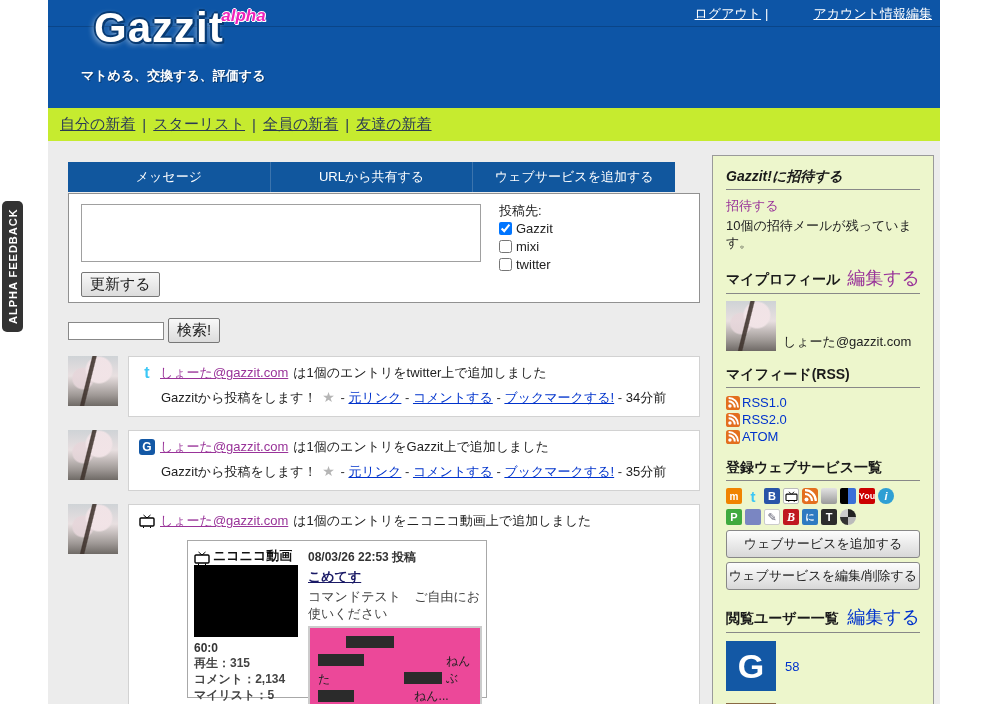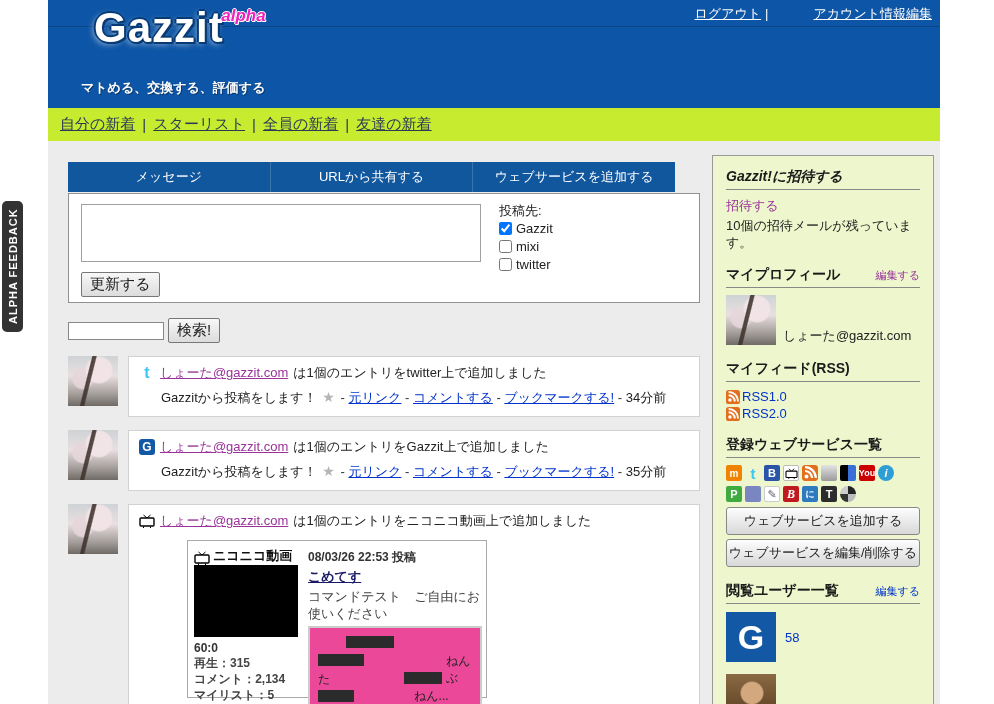--- a/index.html
+++ b/index.html
@@ -31,21 +31,21 @@
   .logo-text {
     display:inline-block; font-size:42px; font-weight:bold; color:#fff; letter-spacing:1px;
     text-shadow:-2px 0 #083b74, 2px 0 #083b74, 0 -2px #083b74, 0 2px #083b74, 2px 2px #083b74, -2px 2px 6px rgba(255,255,255,.6);
     cursor:pointer;
   }
   .alpha-badge {
     display:inline-block; margin-left:-6px; vertical-align:top; position:relative; top:2px;
     color:#ee22bb; font-style:italic; font-weight:bold; font-size:17px;
     text-shadow:-1px 0 #fff, 1px 0 #fff, 0 -1px #fff, 0 1px #fff, 1px 1px #fff;
   }
-  .tagline { position:absolute; left:33px; top:79px; color:#fff; font-weight:bold; font-size:13px; text-shadow:1px 1px 0 rgba(0,0,0,.35); }
+  .tagline { position:absolute; left:33px; top:67px; color:#fff; font-weight:bold; font-size:13px; text-shadow:1px 1px 0 rgba(0,0,0,.35); }
 
   nav { height:33px; background:#c6eb2f; display:flex; align-items:center; padding-left:12px; font-size:15px; }
   nav a { color:#2b3a55; text-decoration:underline; }
   nav .pipe { margin:0 7px; color:#2b3a55; }
 
   
   .main { position:absolute; left:20px; top:162px; width:634px; }
   .tabs { display:flex; width:607px; }
   .tab {
     flex:1; height:30px; background:#11579e; color:#fff; font-size:13px;
@@ -104,21 +104,21 @@
   
   .sidebar {
     position:absolute; left:664px; top:155px; width:222px; height:700px;
     background:#edf6cc; border:1px solid #9a9a9a; padding:8px 13px; font-size:13px;
   }
   .sb-head {
     font-size:14px; font-weight:bold; color:#1a1a1a; border-bottom:1px solid #888;
     padding-bottom:3px; margin:15px 0 7px; display:flex; justify-content:space-between; align-items:baseline;
   }
   .sb-head:first-child { margin-top:4px;font-style:italic; }
-  .sb-edit { font-size:11px; font-weight:normal; }
+  .sb-edit { font-size:18px; font-weight:normal; }
   .plink { color:#993399; text-decoration:none; }
   .sb-blue { color:#0033cc; text-decoration:none; }
   .sb-note { margin-top:2px; line-height:17px; }
   .profile-row { display:flex; align-items:flex-end; gap:7px; margin:6px 0 2px; }
   .feed-row { display:flex; align-items:center; gap:2px; margin:2px 0; }
   .svc-row { display:flex; gap:3px; margin:5px 0; align-items:center; }
   .svc { width:16px; height:16px; border-radius:2px; color:#fff; font-weight:bold; font-size:10px; display:flex; align-items:center; justify-content:center; cursor:pointer; overflow:hidden; }
   .svc-mixi { background:#f08300; }
   .svc-twitter { background:transparent; color:#3cc7f5; font-size:15px; }
   .svc-hatenab { background:#2954a8; font-size:11px; }
@@ -329,20 +329,29 @@
     </div>
     <div class="feed-row">
       <svg width="14" height="14" viewBox="0 0 16 16">
           <rect width="16" height="16" rx="3" fill="#e36f1e"></rect>
           <circle cx="4.5" cy="11.5" r="2" fill="#fff"></circle>
           <path d="M3 6 a7 7 0 0 1 7 7" stroke="#fff" stroke-width="2.2" fill="none"></path>
           <path d="M3 2.2 a10.8 10.8 0 0 1 10.8 10.8" stroke="#fff" stroke-width="2.2" fill="none"></path>
         </svg>
       <a class="sb-blue">RSS2.0</a>
     </div>
+    <div class="feed-row">
+      <svg width="14" height="14" viewBox="0 0 16 16">
+          <rect width="16" height="16" rx="3" fill="#e36f1e"></rect>
+          <circle cx="4.5" cy="11.5" r="2" fill="#fff"></circle>
+          <path d="M3 6 a7 7 0 0 1 7 7" stroke="#fff" stroke-width="2.2" fill="none"></path>
+          <path d="M3 2.2 a10.8 10.8 0 0 1 10.8 10.8" stroke="#fff" stroke-width="2.2" fill="none"></path>
+        </svg>
+      <a class="sb-blue">ATOM</a>
+    </div>
 
     <div class="sb-head">
       <span>登録ウェブサービス一覧</span>
     </div>
     <div class="svc-row">
       <span class="svc svc-mixi">m</span>
       <span class="svc svc-twitter">t</span>
       <span class="svc svc-hatenab">B</span>
       <span class="svc svc-nico">
           <svg width="13" height="11" viewBox="0 0 16 14">

